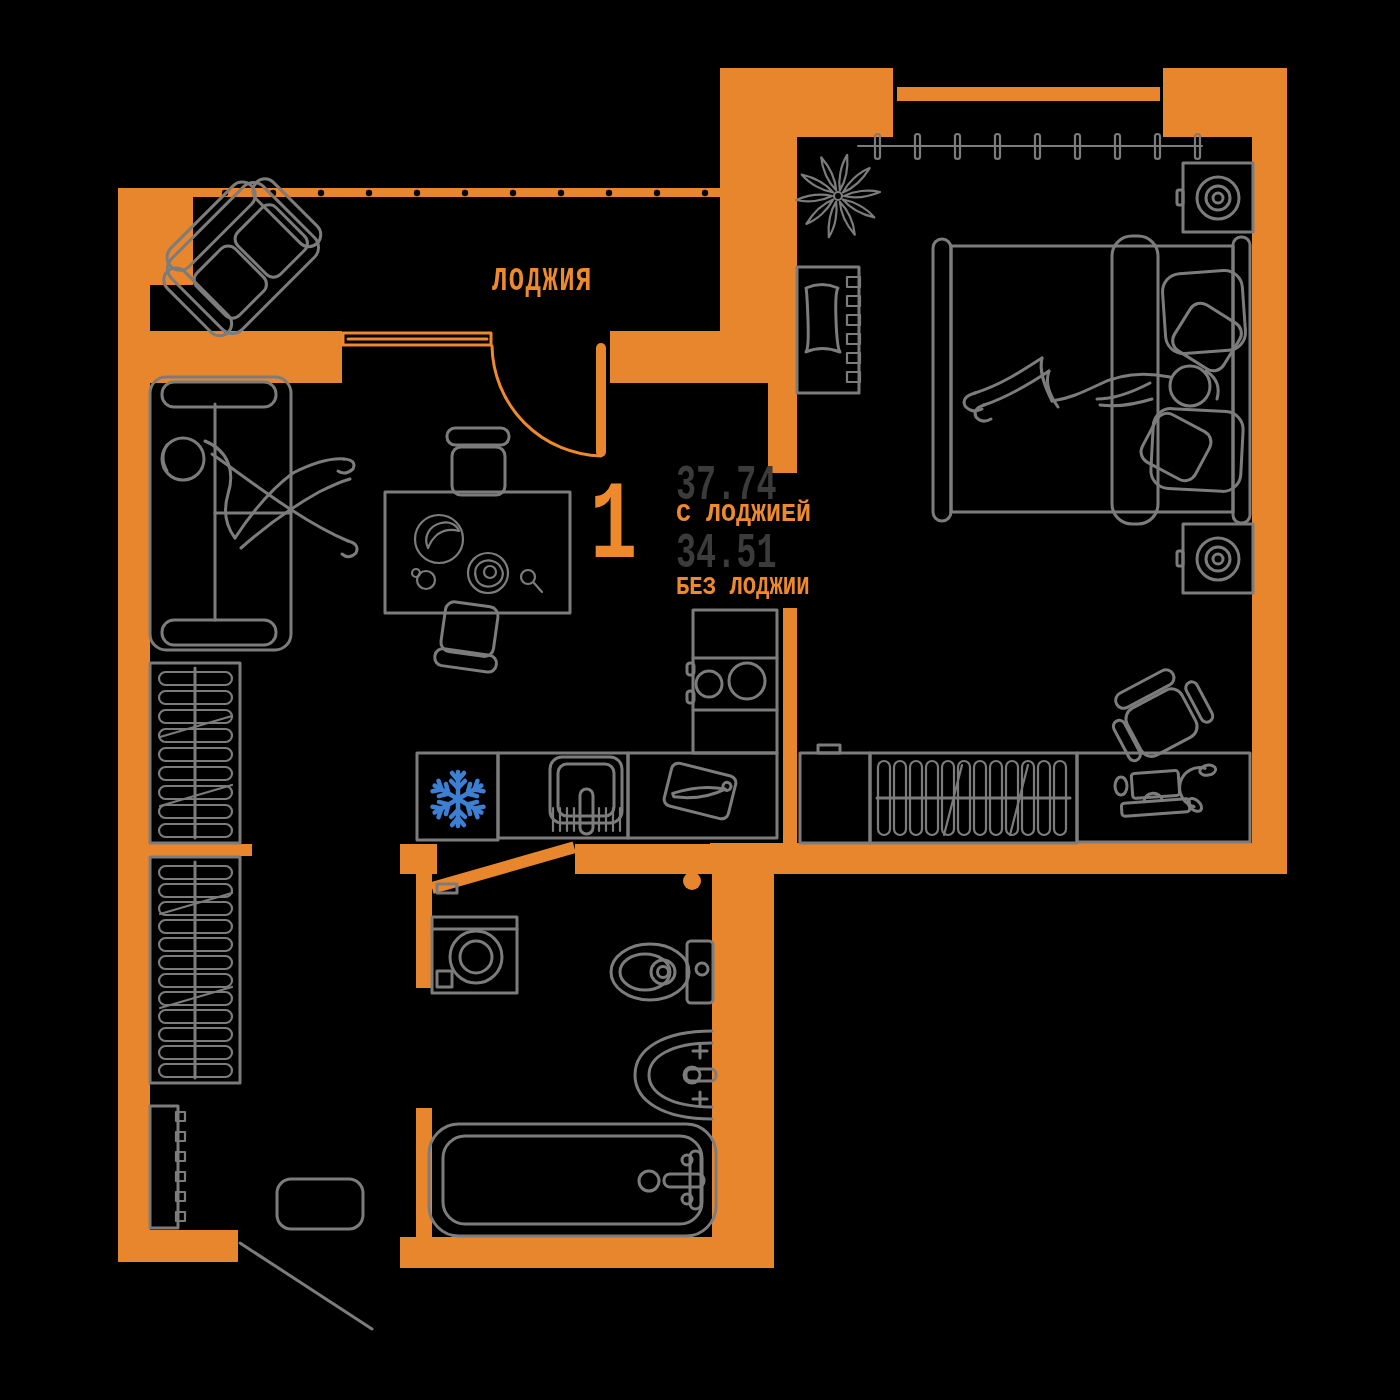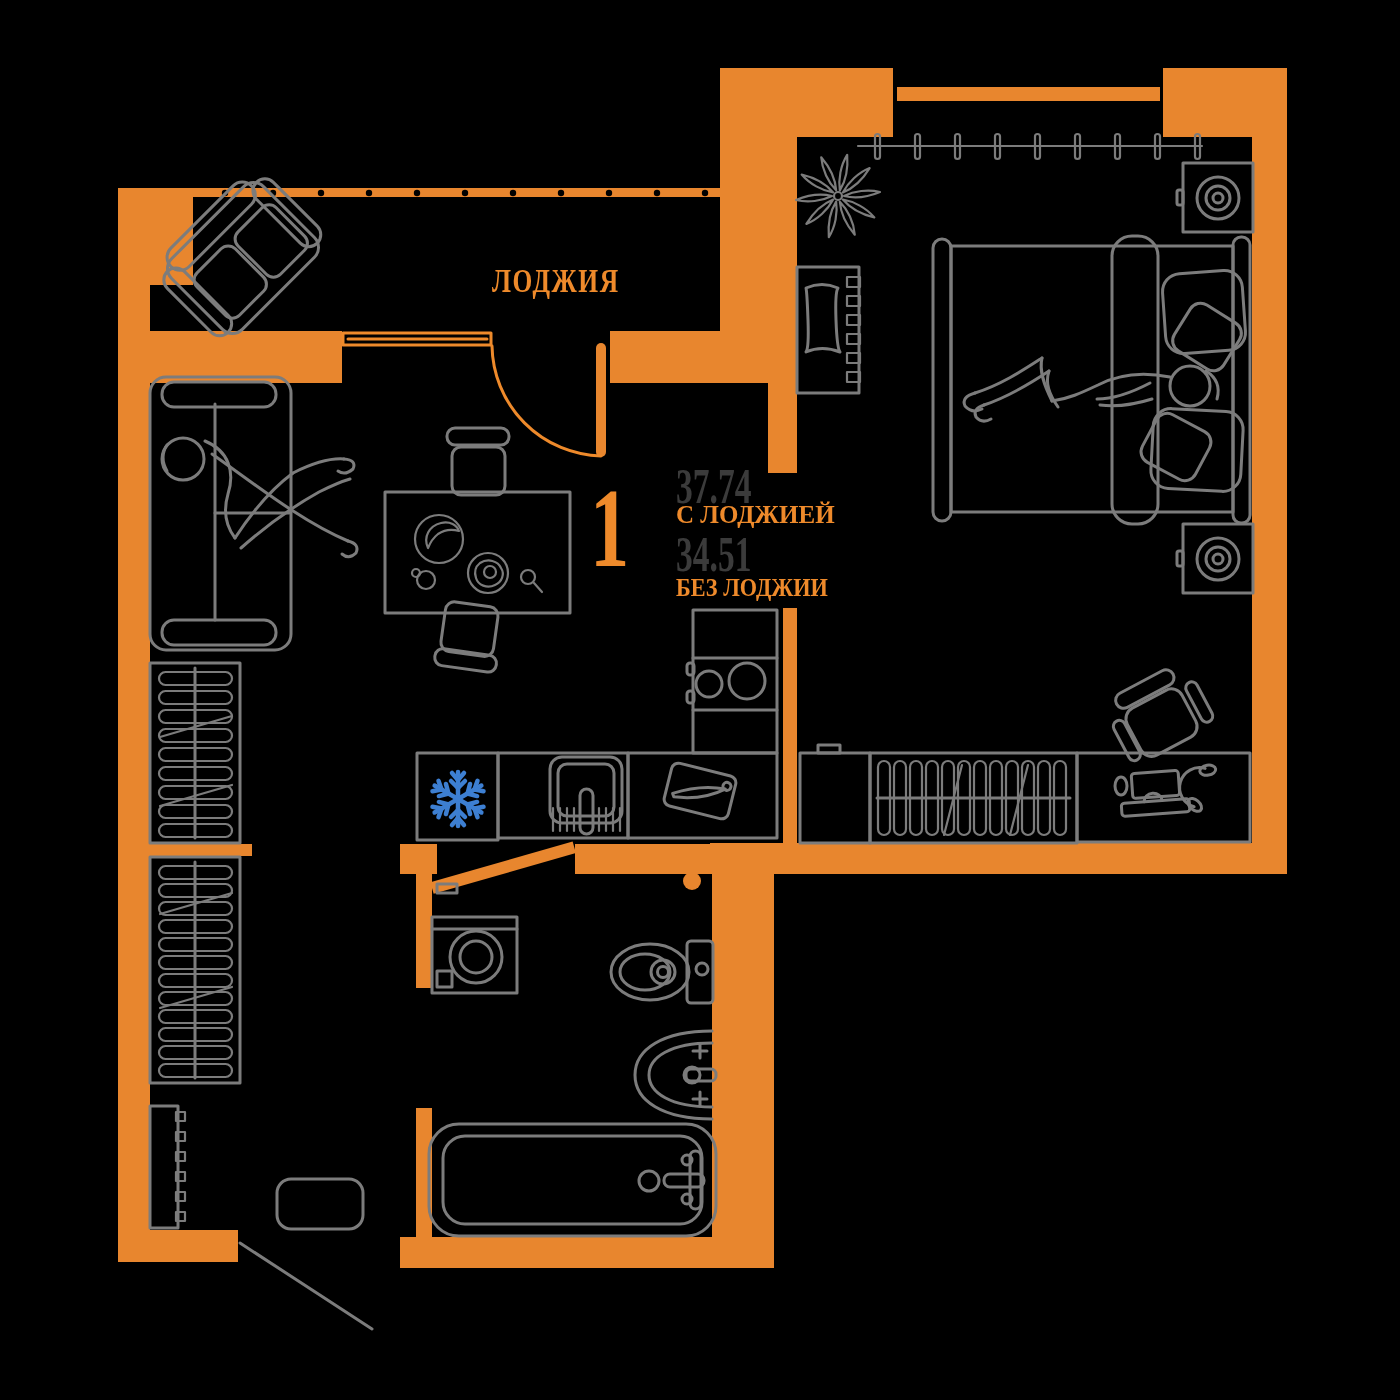--- a/index.html
+++ b/index.html
@@ -1,21 +1,21 @@
 <!DOCTYPE html>
 <html style="--wall: #E8862E; --accent: #EE8A2B; --line: #7C7C7C; --dark-text: #3B3B3B; --snowflake-blue: #3D7FD2; --background: #000000;"><head>
 <meta charset="utf-8">
 <style>
   :root{
     --wall:#E8862E; --accent:#EE8A2B; --line:#7C7C7C; --dark-text:#3B3B3B;
     --snowflake-blue:#3D7FD2; --background:#000000;
   }
   html,body{margin:0;padding:0;background:var(--background);}
   .plan{position:relative;width:1400px;height:1400px;background:var(--background);
-        overflow:hidden;font-family:Liberation Serif, serif;}
+        overflow:hidden;font-family:Liberation Mono, monospace;}
   svg{position:absolute;left:0;top:0;}
   .wall{fill:var(--wall);stroke:none;}
   .ln{fill:none;stroke:var(--line);stroke-width:3;stroke-linecap:round;stroke-linejoin:round;}
   .thin{stroke-width:2.2;}
   .oln{stroke:var(--accent);}
   .blu{stroke:var(--snowflake-blue);stroke-width:4.5;}
   .blufill{fill:var(--snowflake-blue);stroke:none;}
   .blackdot{fill:#000;stroke:none;}
   .label{position:absolute;font-weight:bold;line-height:1;transform-origin:left top;white-space:nowrap;}
   .loggia-label{left:492px;top:264px;font-size:34px;letter-spacing:2px;color:var(--accent);transform:scaleX(.75);}

